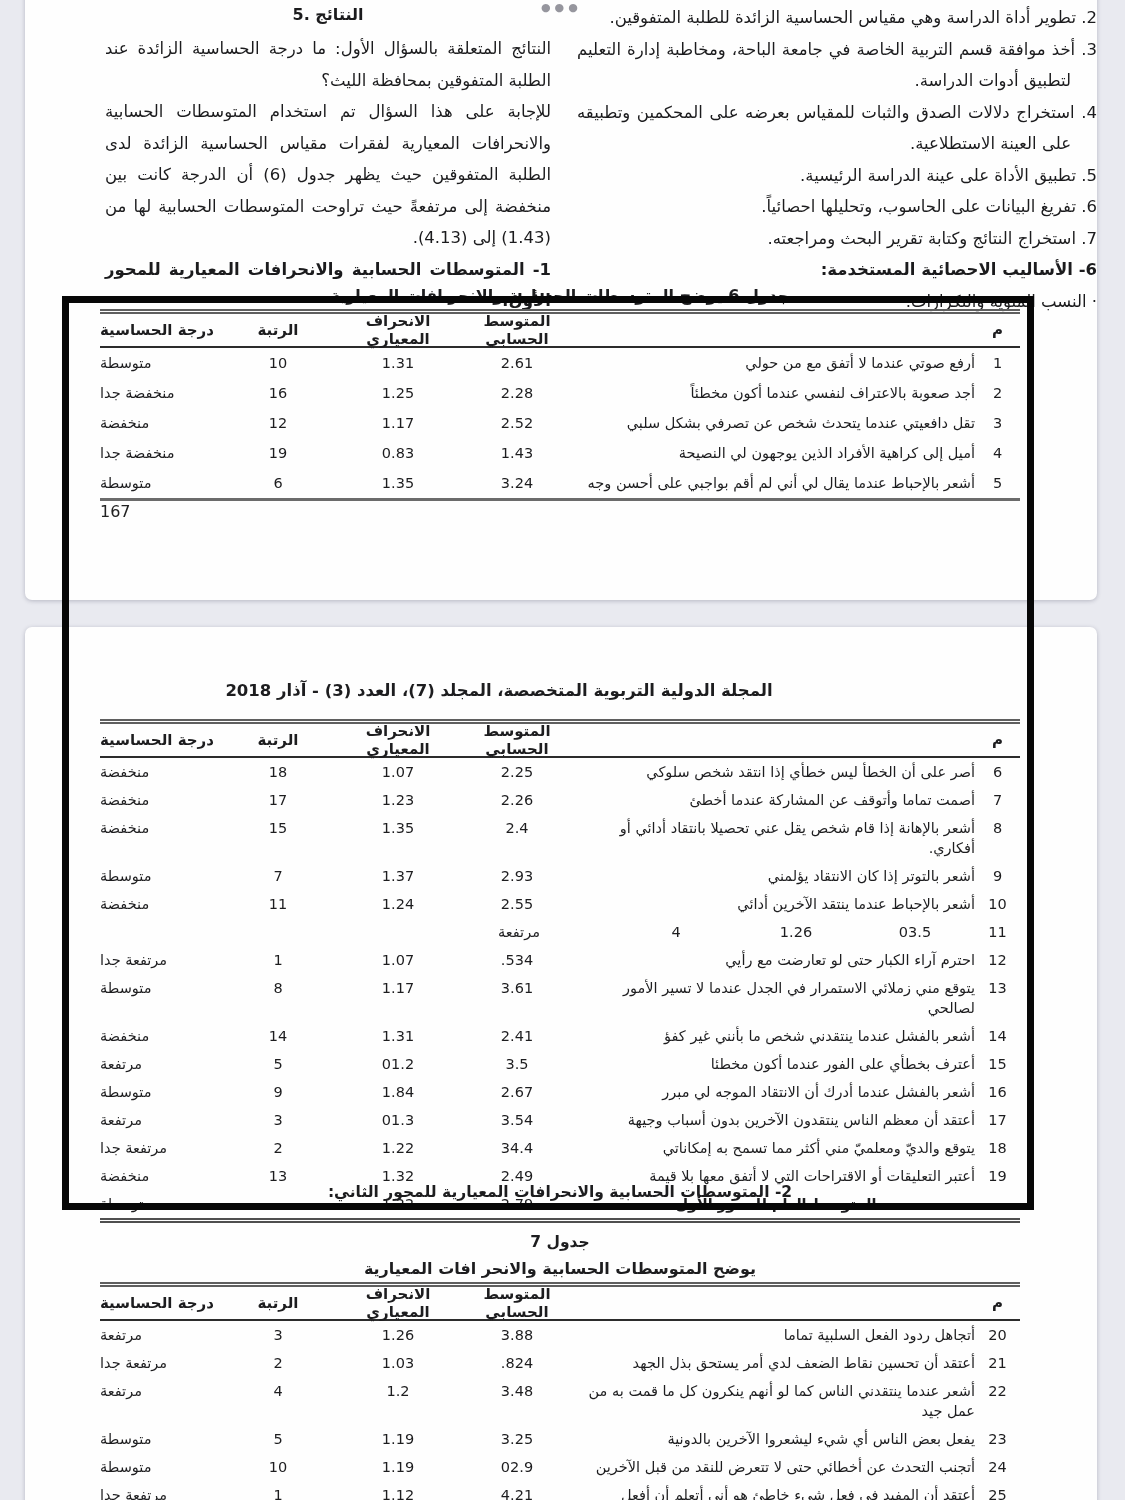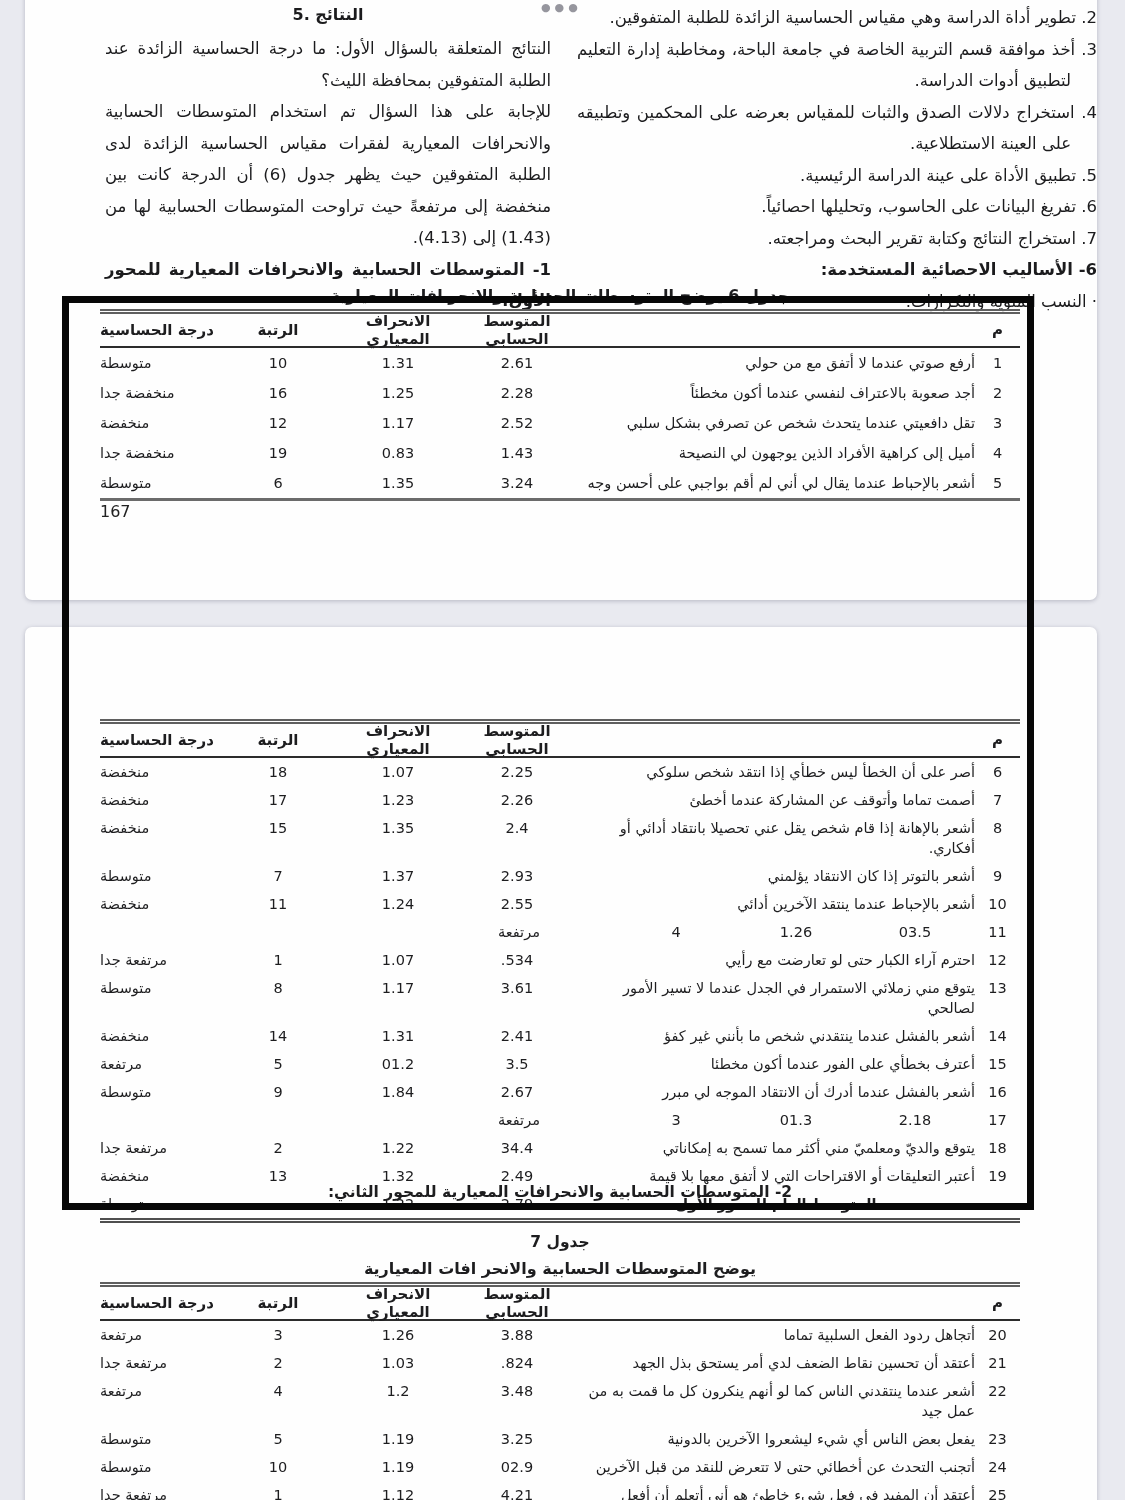--- a/index.html
+++ b/index.html
@@ -151,20 +151,21 @@
           <div class="cell c-degree">متوسطة</div>
         </div>
       </div>
   </div>
 
   <div class="pagenum">167</div>
 </div>
 
 <div class="page page2">
 
+  <div class="journal-header">المجلة الدولية التربوية المتخصصة، المجلد (7)، العدد (3) - آذار 2018</div>
 
   <div class="acad-table t-main">
     <div class="t-head">
       <div class="cell c-num">م</div>
       <div class="cell c-item"></div>
       <div class="cell c-mean">المتوسط الحسابي</div>
       <div class="cell c-std">الانحراف المعياري</div>
       <div class="cell c-rank">الرتبة</div>
       <div class="cell c-degree">درجة الحساسية</div>
     </div>
@@ -251,21 +252,22 @@
         <div class="trow">
           <div class="cell c-num">16</div>
           <div class="cell c-item">أشعر بالفشل عندما أدرك أن الانتقاد الموجه لي مبرر</div>
           <div class="cell c-mean">2.67</div>
           <div class="cell c-std">1.84</div>
           <div class="cell c-rank">9</div>
           <div class="cell c-degree">متوسطة</div>
         </div>
         <div class="trow">
           <div class="cell c-num">17</div>
-          <div class="cell c-mean">2.18</div>
+          <div class="cell c-item">أعتقد أن معظم الناس ينتقدون الآخرين بدون أسباب وجيهة</div>
+          <div class="cell c-mean">3.54</div>
           <div class="cell c-std">01.3</div>
           <div class="cell c-rank">3</div>
           <div class="cell c-degree">مرتفعة</div>
         </div>
         <div class="trow">
           <div class="cell c-num">18</div>
           <div class="cell c-item">يتوقع والديّ ومعلميّ مني أكثر مما تسمح به إمكاناتي</div>
           <div class="cell c-mean">34.4</div>
           <div class="cell c-std">1.22</div>
           <div class="cell c-rank">2</div>

